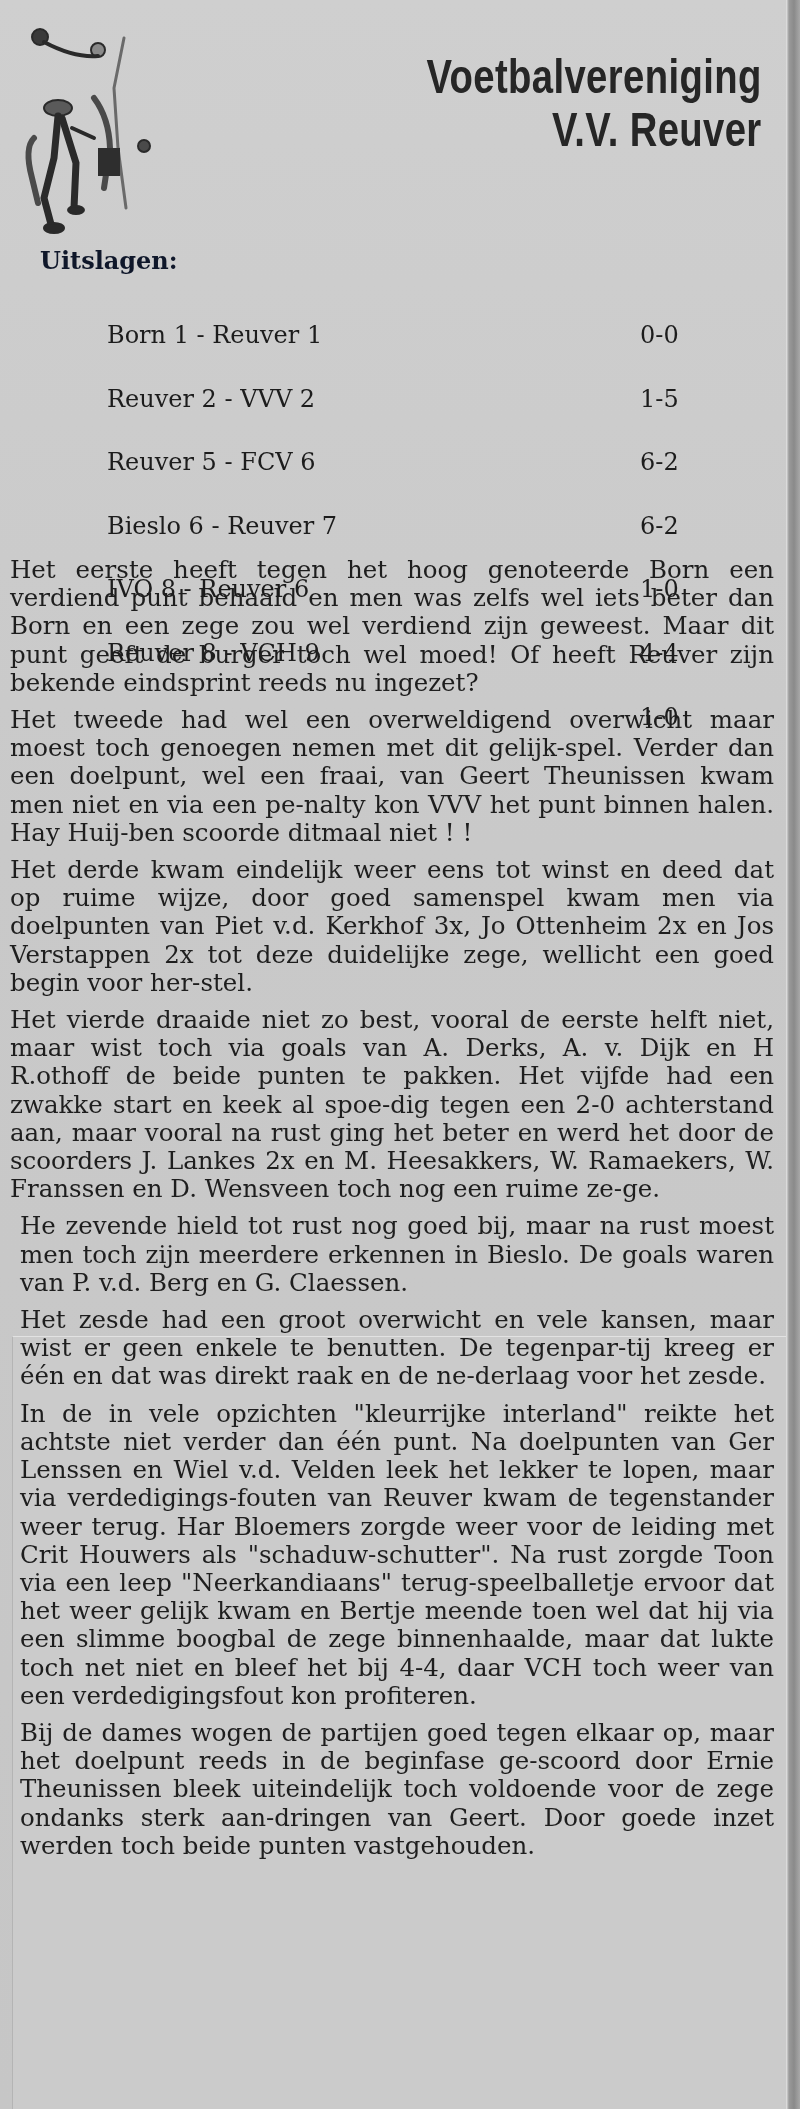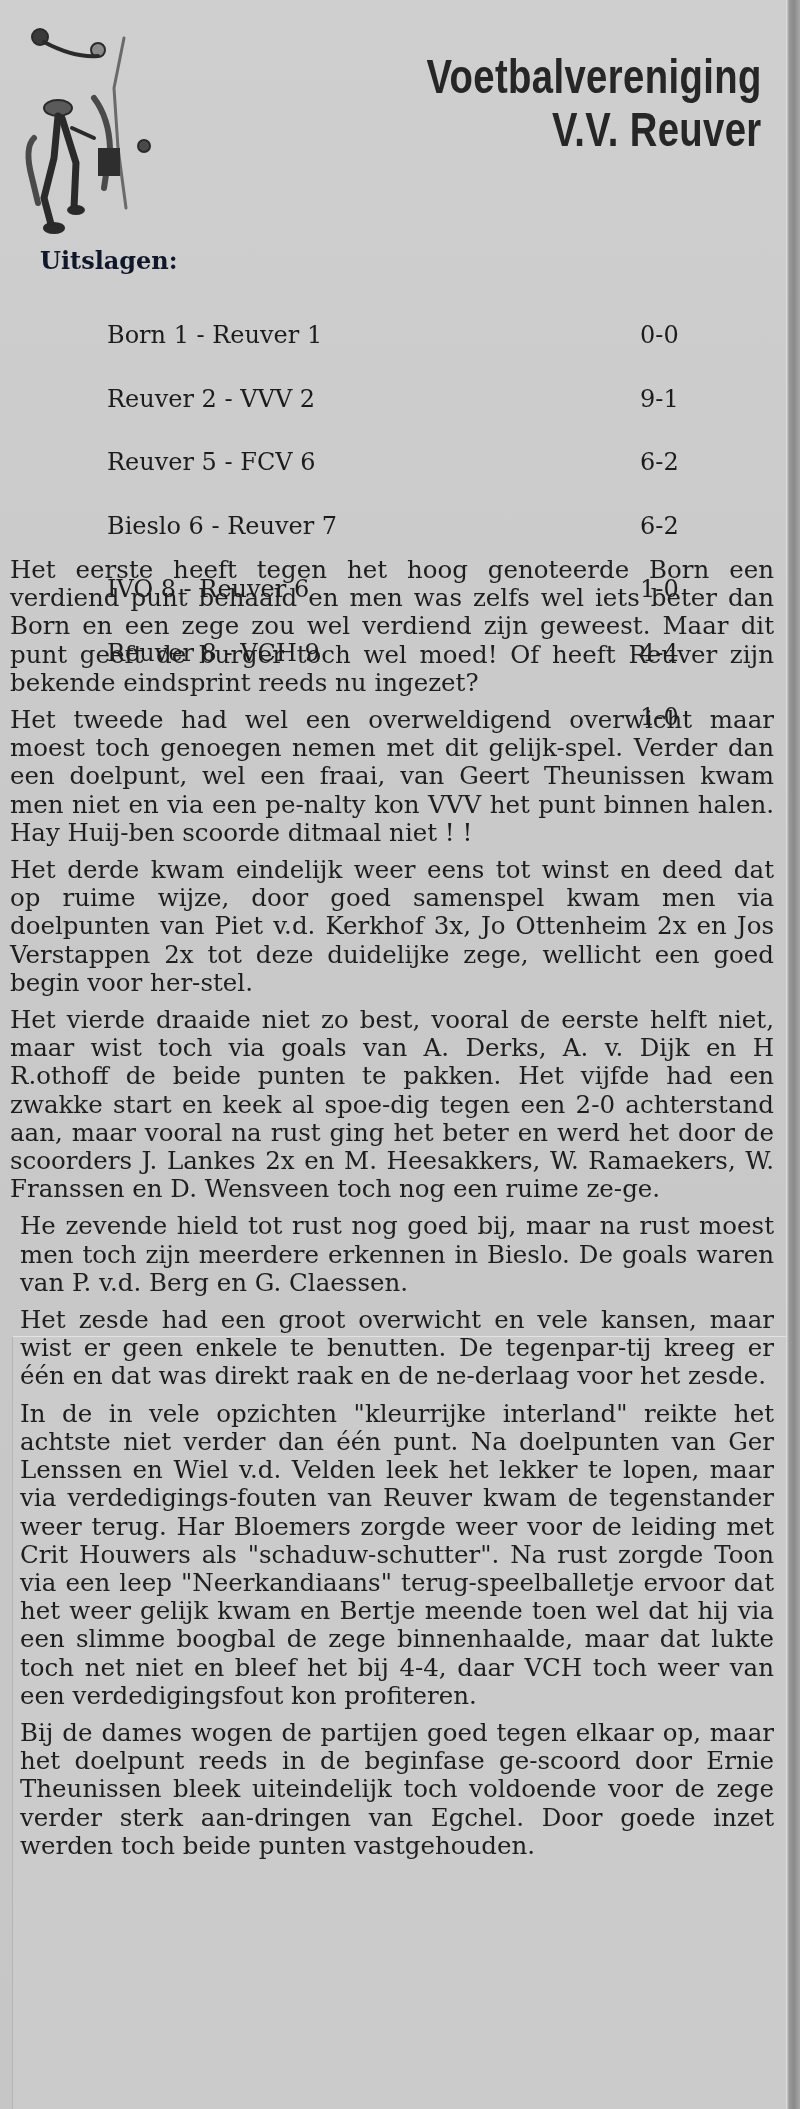--- a/index.html
+++ b/index.html
@@ -83,21 +83,21 @@
 
 <div class="uitslagen-label">Uitslagen:</div>
 
 <div class="results">
   <div class="result-row">
     <span class="match">Born 1 - Reuver 1</span>
     <span class="score">0-0</span>
   </div>
   <div class="result-row">
     <span class="match">Reuver 2 - VVV 2</span>
-    <span class="score">9-1</span>
+    <span class="score">1-5</span>
   </div>
   <div class="result-row">
     <span class="match">Reuver 5 - FCV 6</span>
     <span class="score">6-2</span>
   </div>
   <div class="result-row">
     <span class="match">Bieslo 6 - Reuver 7</span>
     <span class="score">6-2</span>
   </div>
   <div class="result-row">
@@ -114,14 +114,14 @@
 </div>
 
 <div class="article">
   <p>Het eerste heeft tegen het hoog genoteerde Born een verdiend punt behaald en men was zelfs wel iets beter dan Born en een zege zou wel verdiend zijn geweest. Maar dit punt geeft de burger toch wel moed! Of heeft Reuver zijn bekende eindsprint reeds nu ingezet?</p>
   <p>Het tweede had wel een overweldigend overwicht maar moest toch genoegen nemen met dit gelijk-spel. Verder dan een doelpunt, wel een fraai, van Geert Theunissen kwam men niet en via een pe-nalty kon VVV het punt binnen halen. Hay Huij-ben scoorde ditmaal niet ! !</p>
   <p>Het derde kwam eindelijk weer eens tot winst en deed dat op ruime wijze, door goed samenspel kwam men via doelpunten van Piet v.d. Kerkhof 3x, Jo Ottenheim 2x en Jos Verstappen 2x tot deze duidelijke zege, wellicht een goed begin voor her-stel.</p>
   <p>Het vierde draaide niet zo best, vooral de eerste helft niet, maar wist toch via goals van A. Derks, A. v. Dijk en H R.othoff de beide punten te pakken. Het vijfde had een zwakke start en keek al spoe-dig tegen een 2-0 achterstand aan, maar vooral na rust ging het beter en werd het door de scoorders J. Lankes 2x en M. Heesakkers, W. Ramaekers, W. Franssen en D. Wensveen toch nog een ruime ze-ge.</p>
   <p class="lower">He zevende hield tot rust nog goed bij, maar na rust moest men toch zijn meerdere erkennen in Bieslo. De goals waren van P. v.d. Berg en G. Claessen.</p>
   <p class="lower">Het zesde had een groot overwicht en vele kansen, maar wist er geen enkele te benutten. De tegenpar-tij kreeg er één en dat was direkt raak en de ne-derlaag voor het zesde.</p>
   <p class="lower">In de in vele opzichten "kleurrijke interland" reikte het achtste niet verder dan één punt. Na doelpunten van Ger Lenssen en Wiel v.d. Velden leek het lekker te lopen, maar via verdedigings-fouten van Reuver kwam de tegenstander weer terug. Har Bloemers zorgde weer voor de leiding met Crit Houwers als "schaduw-schutter". Na rust zorgde Toon via een leep "Neerkandiaans" terug-speelballetje ervoor dat het weer gelijk kwam en Bertje meende toen wel dat hij via een slimme boogbal de zege binnenhaalde, maar dat lukte toch net niet en bleef het bij 4-4, daar VCH toch weer van een verdedigingsfout kon profiteren.</p>
-  <p class="lower">Bij de dames wogen de partijen goed tegen elkaar op, maar het doelpunt reeds in de beginfase ge-scoord door Ernie Theunissen bleek uiteindelijk toch voldoende voor de zege verder sterk aan-dringen van Egchel. Door goede inzet werden toch beide punten vastgehouden.</p>
+  <p class="lower">Bij de dames wogen de partijen goed tegen elkaar op, maar het doelpunt reeds in de beginfase ge-scoord door Ernie Theunissen bleek uiteindelijk toch voldoende voor de zege ondanks sterk aan-dringen van Geert. Door goede inzet werden toch beide punten vastgehouden.</p>
 </div>
 
 </body></html>

